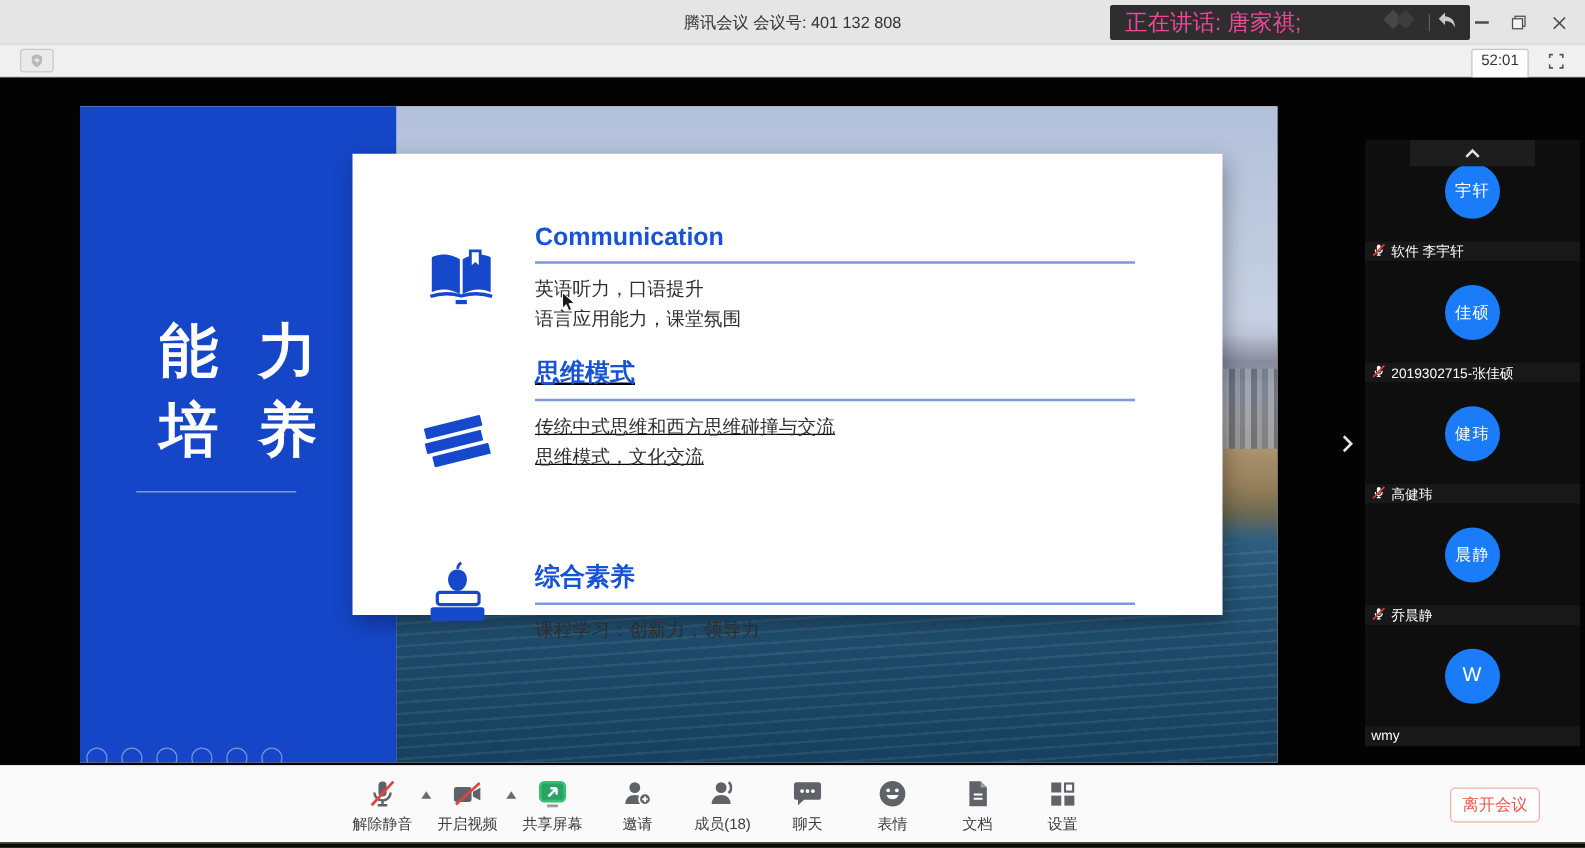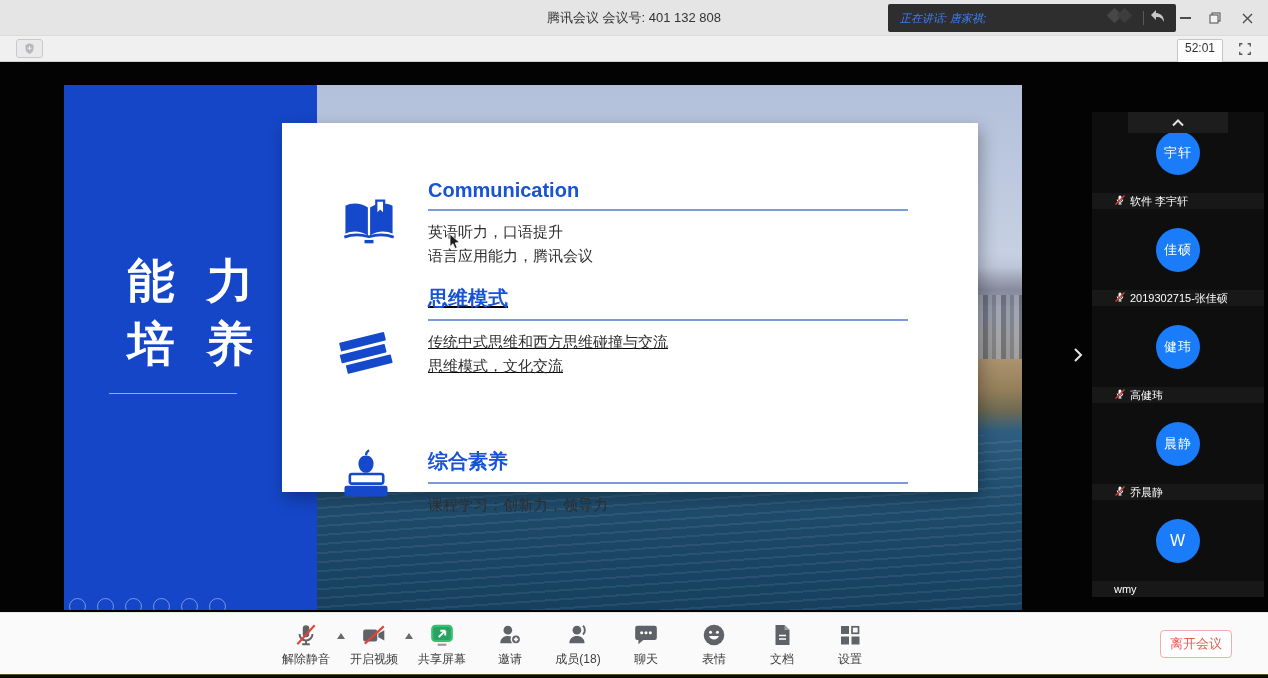--- a/index.html
+++ b/index.html
@@ -13,21 +13,21 @@
     display:flex; align-items:center; justify-content:center; }
   .titlebar .title { font-size:13px; color:#333; }
   .win-btn { position:absolute; top:0; width:26px; height:36px;
     display:flex; align-items:center; justify-content:center; cursor:default; }
   .win-min { right:70px; } .win-restore { right:40px; } .win-close { right:8px; }
   .min-bar { width:11px; height:2px; background:#4c4c4c; }
 
   .toast { position:absolute; left:888px; top:4px; width:288px; height:28px;
     background:#2e2e2e; border-radius:2px; display:flex; align-items:center;
     padding:0 10px 0 12px; z-index:5; }
-  .toast .toast-text { color:#3b82f6; font-size:11px; white-space:nowrap;font-style:italic; }
+  .toast .toast-text { color:#ec4899; font-size:18px; white-space:nowrap; }
   .toast .toast-right { margin-left:auto; display:flex; align-items:center; gap:6px; }
   .toast .divider { width:1px; height:14px; background:#5a5a5a; }
 
   
   .subbar { position:absolute; left:0; top:36px; width:1268px; height:26px;
     background:#f0f0f0; border-bottom:1px solid #cfcfcf; }
   .shield-box { position:absolute; left:16px; top:3px; width:27px; height:19px;
     background:#eaeaea; border:1px solid #c9c9c9; border-radius:3px;
     display:flex; align-items:center; justify-content:center; }
   .timer-box { position:absolute; right:45px; top:3px; height:33px;
@@ -81,21 +81,21 @@
   .sidebar { position:absolute; left:1092px; top:50px; width:172px; }
   .collapse-btn { position:absolute; left:36px; top:0; width:100px; height:21px;
     background:#1d1d1d; display:flex; align-items:center; justify-content:center; z-index:3; }
   .tiles { display:flex; flex-direction:column; }
   .tile { width:172px; }
   .tile-video { height:81px; background:#0e0e0e; display:flex; align-items:center; justify-content:center; }
   .avatar { width:44px; height:44px; border-radius:50%; background:#1a7cf8;
     color:#fff; font-size:13px; display:flex; align-items:center; justify-content:center; letter-spacing:1px; }
   .avatar.latin { font-size:16px; }
   .tile-name { height:16px; background:#181818; display:flex; align-items:center;
-    gap:4px; padding:0 22px; color:#fff; font-size:11px; white-space:nowrap; overflow:hidden; }
+    gap:4px; padding:0 5px; color:#fff; font-size:11px; white-space:nowrap; overflow:hidden; }
 
   
   .toolbar { position:absolute; left:0; top:612px; width:1268px; height:62px;
     background:#fafafa; border-top:1px solid #e8e8e8; }
   .tools { position:absolute; left:272px; top:7px; display:flex; }
   .tool { width:68px; display:flex; flex-direction:column; align-items:center; position:relative; cursor:default; }
   .tool .ic { height:30px; display:flex; align-items:center; justify-content:center; }
   .tool .lbl { font-size:12px; color:#3d3d3d; margin-top:1px; white-space:nowrap; }
   .caret { position:absolute; right:-5px; top:13px; width:0; height:0;
     border-left:4px solid transparent; border-right:4px solid transparent;
@@ -190,21 +190,21 @@
             <path d="M30.5 1.5h7V14l-3.5-3.2L30.5 14z" fill="#fff" stroke="#1648cb" stroke-width="2"></path>
             <path d="M2 34c7.5-2.6 14.5-2.6 22-.3 7.5-2.3 14.5-2.3 22 .3" stroke="#1648cb" fill="none" stroke-width="2.4"></path>
             <rect x="20" y="36.5" width="8" height="3" fill="#1648cb"></rect>
           </svg>
         </span>
         <div class="sec sec1">
           <div class="h">Communication</div>
           <div class="rule"></div>
           <div class="body">
             <div>英语听力，口语提升</div>
-            <div>语言应用能力，腾讯会议</div>
+            <div>语言应用能力，课堂氛围</div>
           </div>
         </div>
 
         <span class="slide-icon icon2">
           <svg width="58" height="54" viewBox="0 0 52 48">
             <g transform="rotate(-14 26 24)">
               <rect x="5" y="8" width="43" height="9.5" rx="1.5" fill="#1648cb" stroke="#fff" stroke-width="1.6"></rect>
               <rect x="3" y="18.5" width="43" height="9.5" rx="1.5" fill="#1648cb" stroke="#fff" stroke-width="1.6"></rect>
               <rect x="6" y="29" width="43" height="9.5" rx="1.5" fill="#1648cb" stroke="#fff" stroke-width="1.6"></rect>
             </g>

